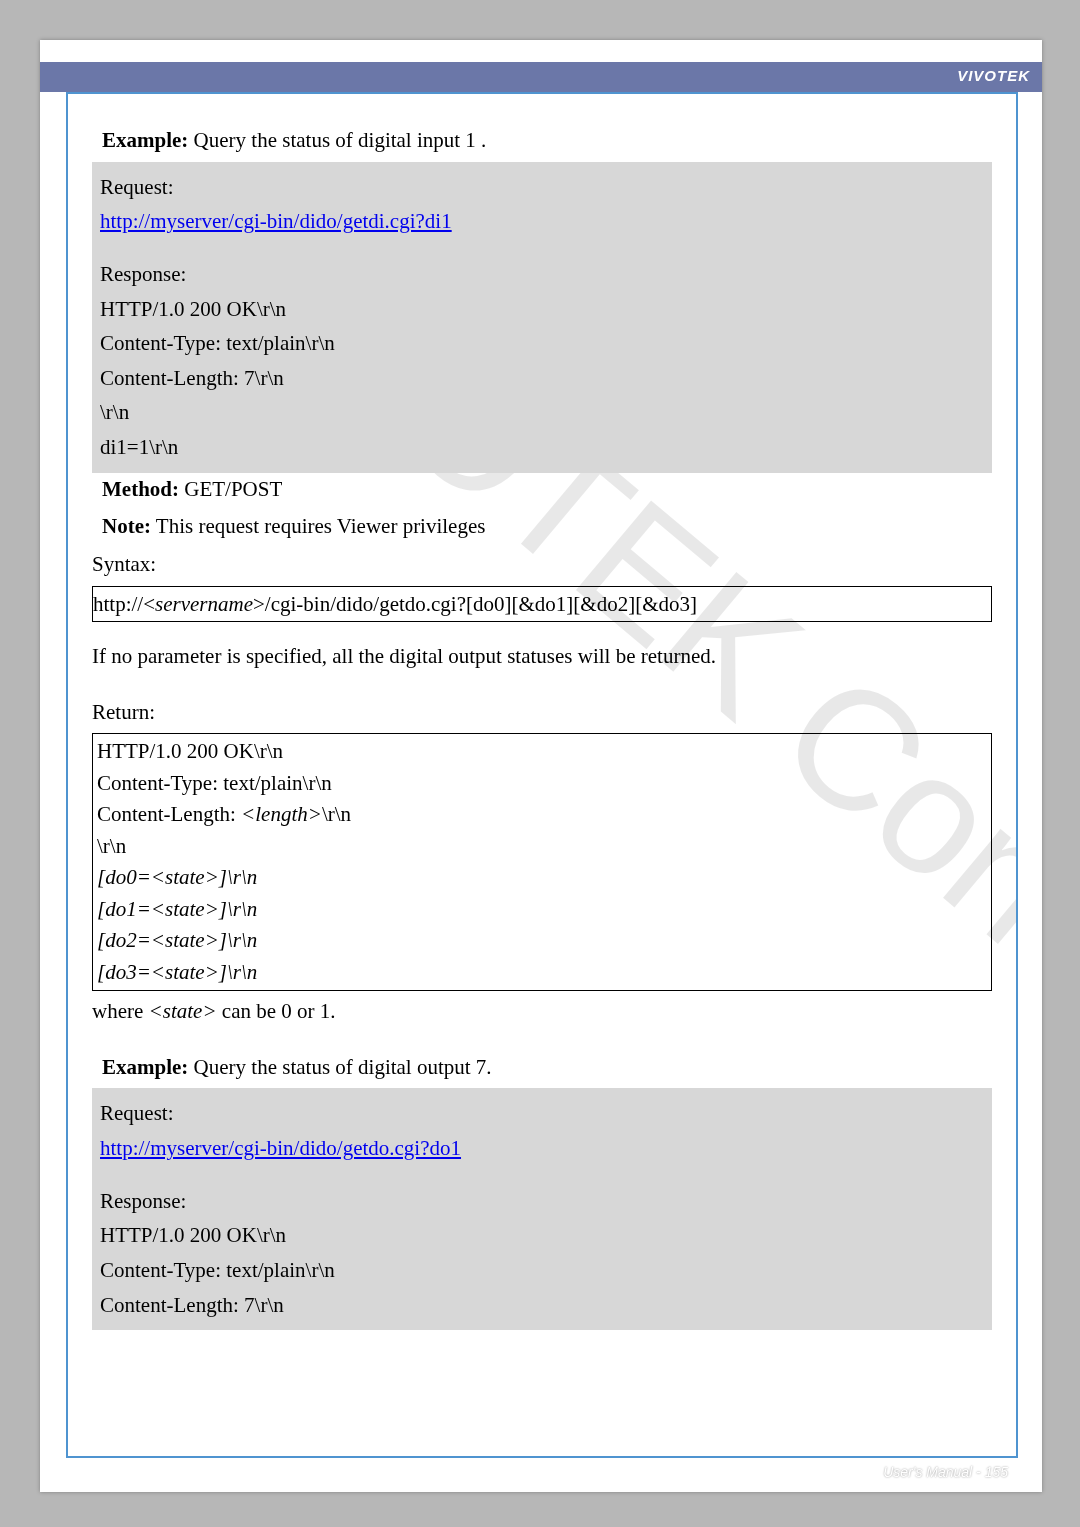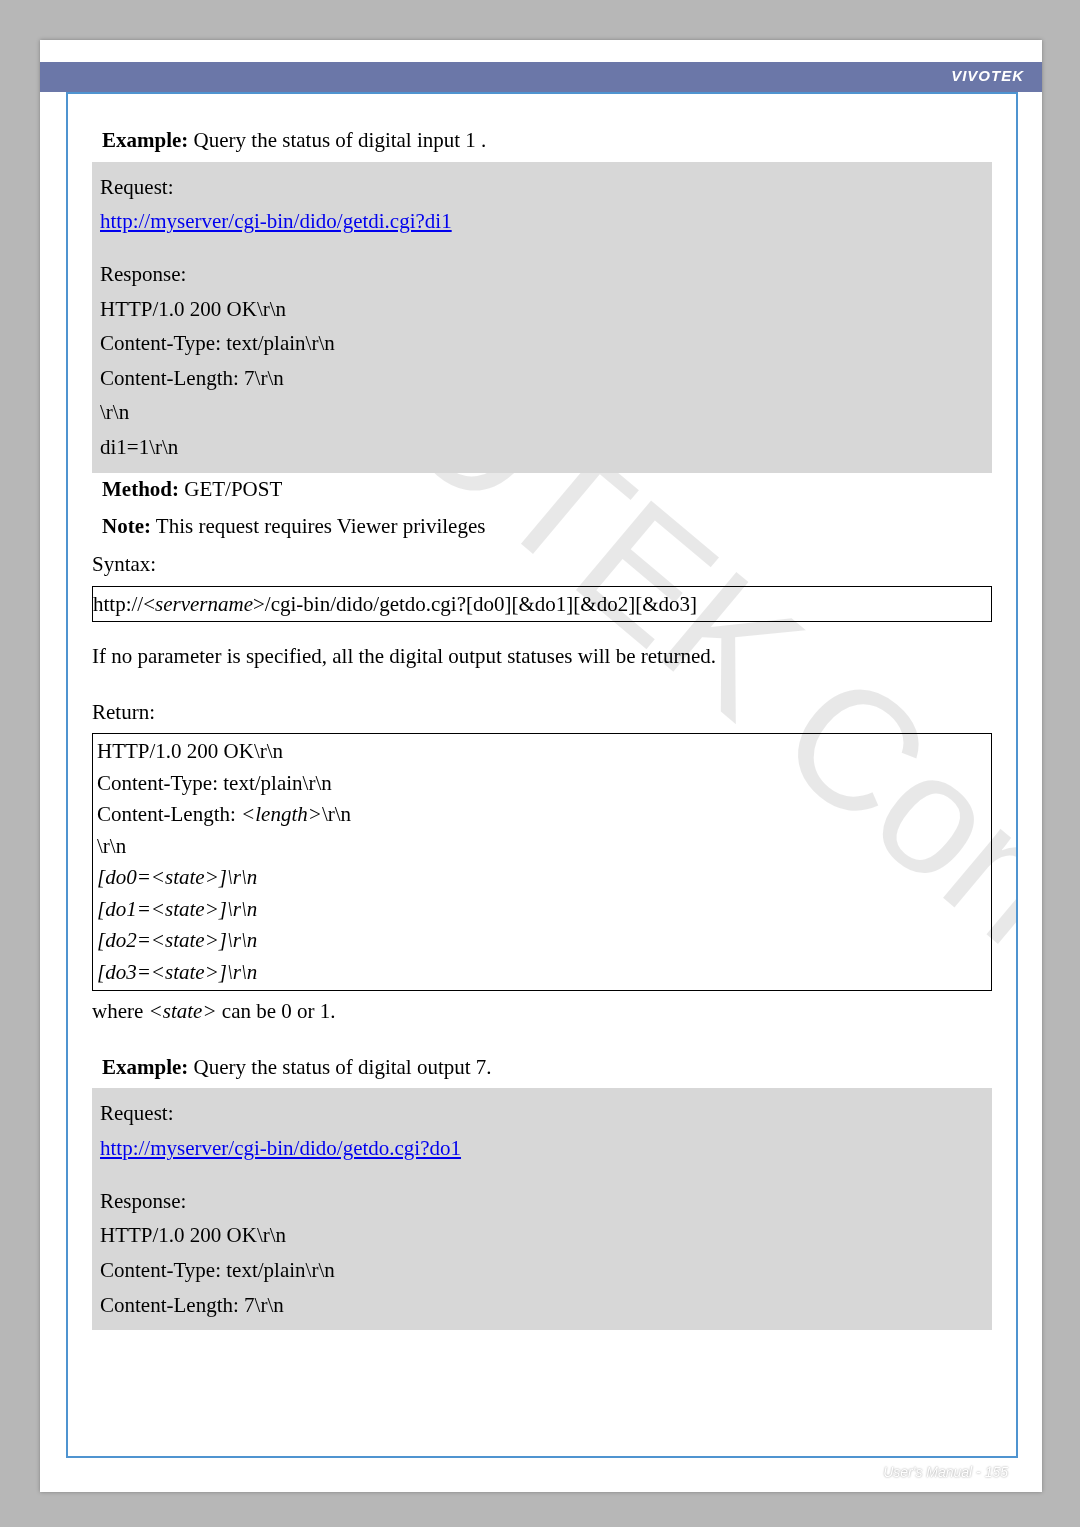--- a/index.html
+++ b/index.html
@@ -23,21 +23,21 @@
   .header-bar {
     position: absolute;
     left: 0;
     top: 22px;
     width: 1002px;
     height: 30px;
     background: #6b77a8;
   }
   .header-bar .brand {
     position: absolute;
-    right: 18px;
+    right: 12px;
     top: 5px;
     color: #ffffff;
     font-family: Arial, Helvetica, sans-serif;
     font-size: 15px;
     font-weight: bold;
     font-style: italic;
     letter-spacing: 1px;
   }
   .inner-panel {
     position: absolute;

